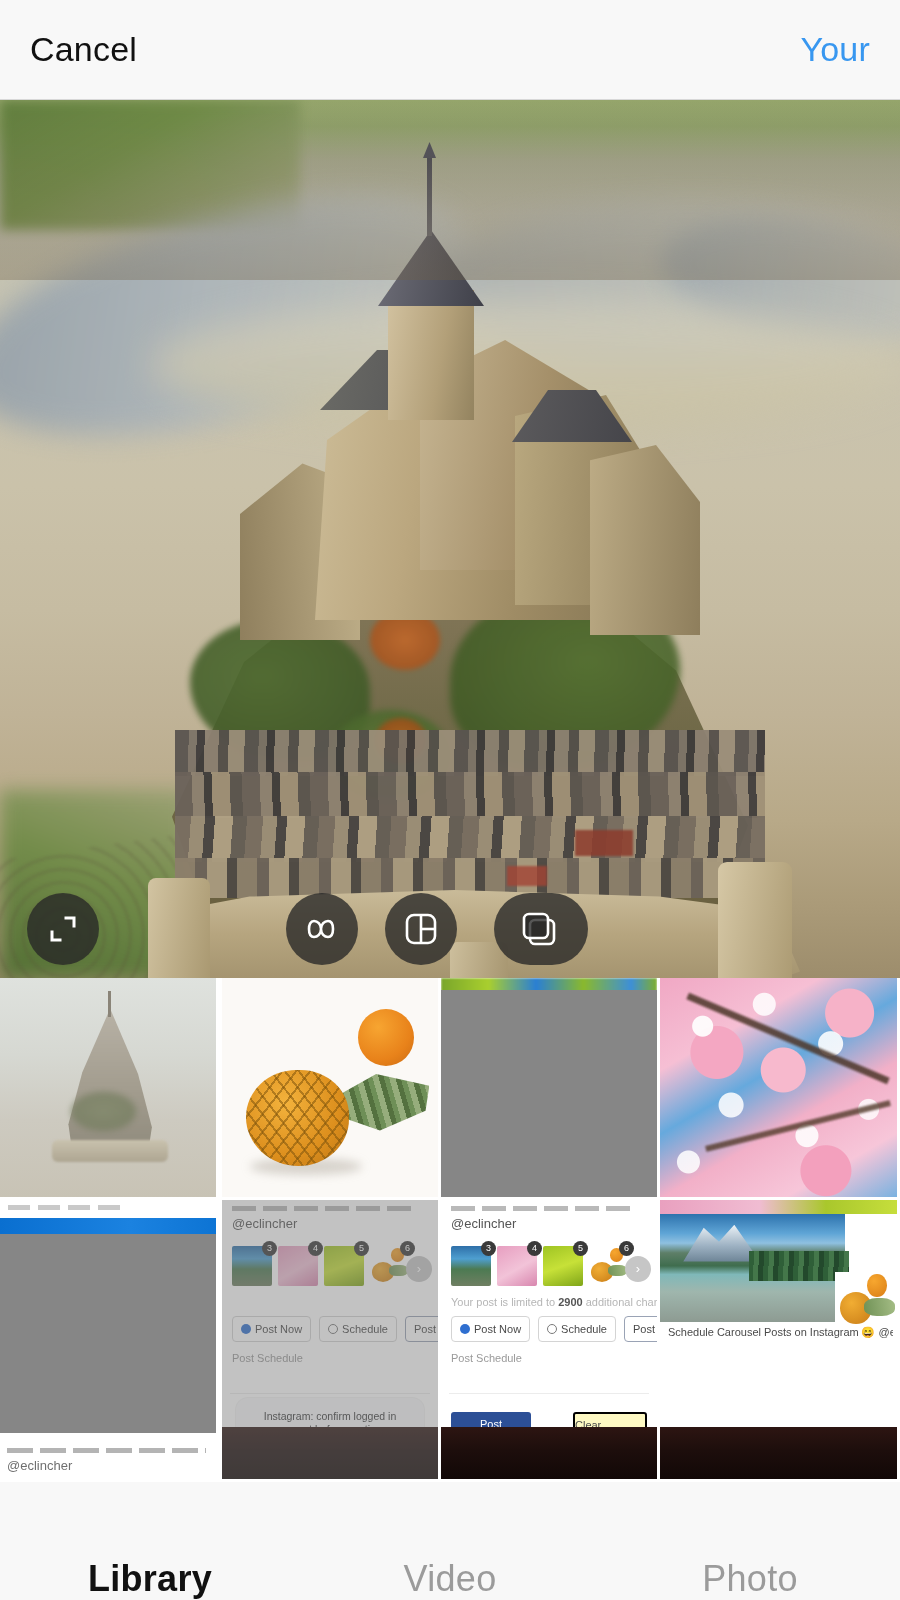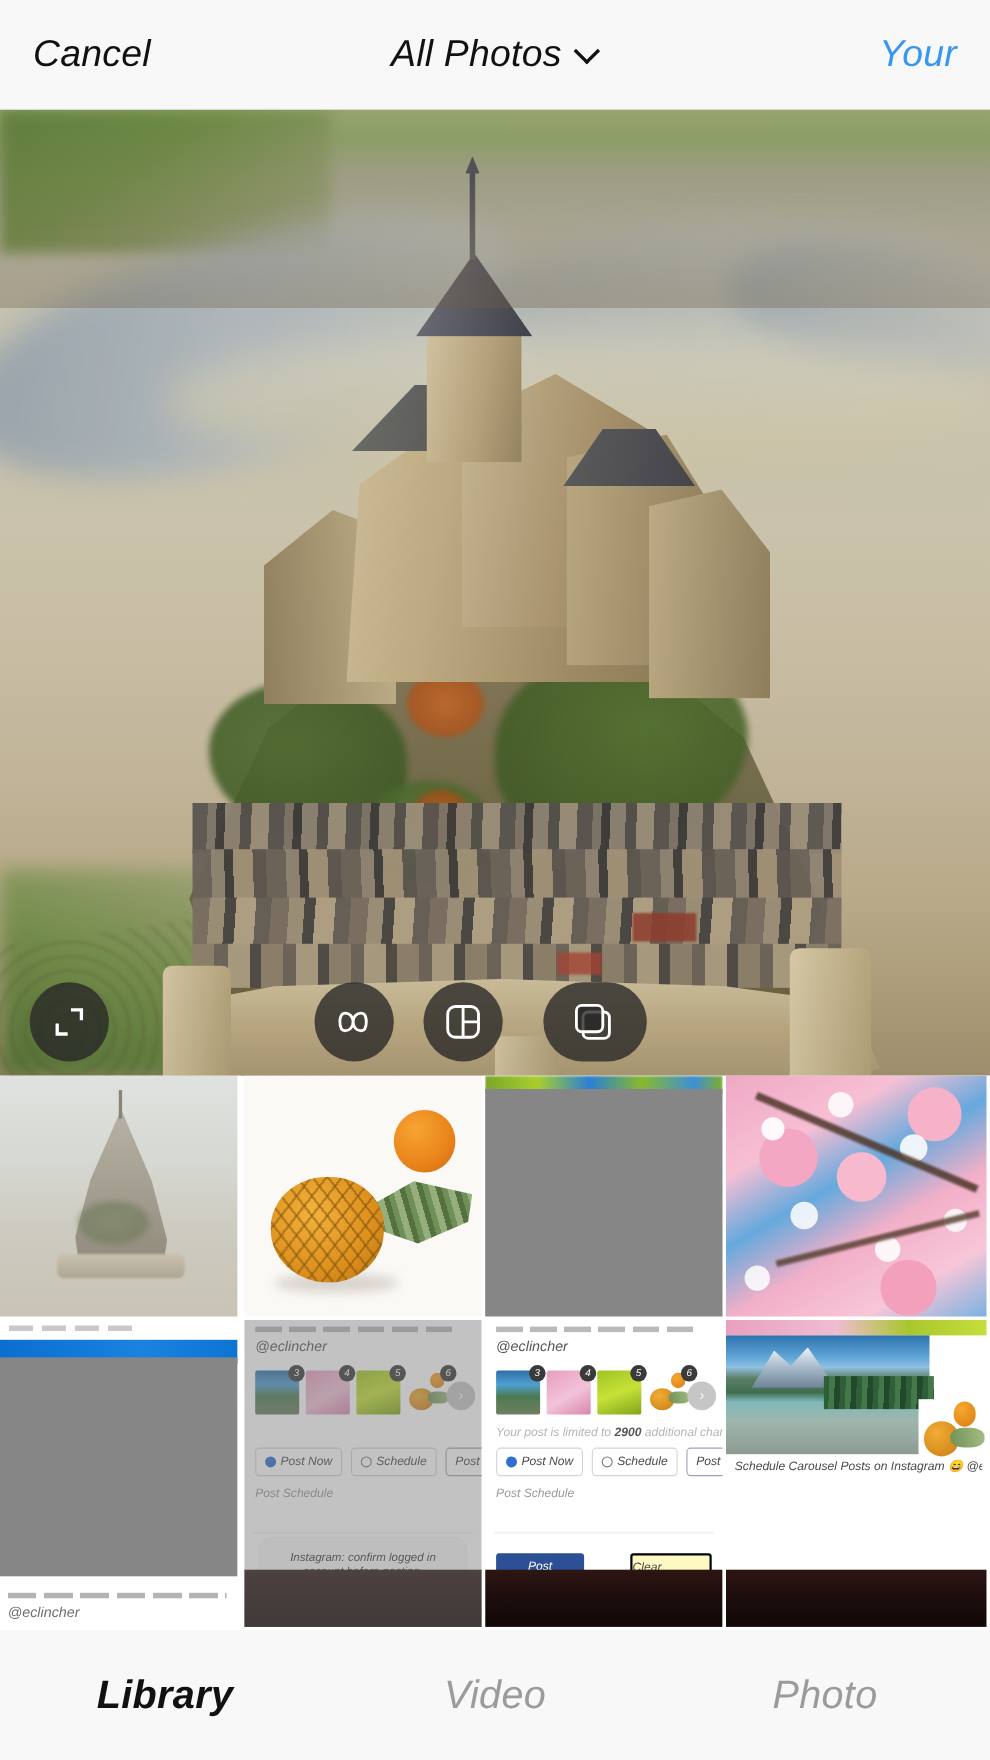--- a/index.html
+++ b/index.html
@@ -1,21 +1,21 @@
 <!DOCTYPE html>
 <html><head>
 <meta charset="utf-8">
 <style>
   * { margin:0; padding:0; box-sizing:border-box; }
   html, body {
     width:900px; height:1600px;
     font-family:"Liberation Sans", sans-serif;
     background:#ffffff; overflow:hidden;
   }
-  #app { position:relative; width:900px; height:1600px; background:#fff;font-style:italic; }
+  #app { position:relative; width:900px; height:1600px; background:#fff; }
 
   
   .header {
     position:absolute; top:0; left:0; width:900px; height:100px;
     background:#f8f8f8; display:flex; align-items:center;
     border-bottom:1px solid #d8d8d8;
   }
   .hdr-cancel {
     position:absolute; left:30px; font-size:34px; color:#111; letter-spacing:0.2px;
   }
@@ -497,38 +497,34 @@
     background:linear-gradient(80deg,#6f9155,#a5bd86); border-radius:42%;
   }
   .t-post-cap {
     position:absolute; left:8px; top:126px; right:4px;
     font-size:11px; color:#4a4a4a; white-space:nowrap; overflow:hidden;
   }
 
   
   .tabbar {
     position:absolute; left:0; top:1482px; width:900px; height:118px;
-    background:#f8f8f8; display:flex; align-items:center;
+    background:#f8f8f8; display:flex; align-items:flex-end;
   }
   .tab {
     flex:1; text-align:center; font-size:36px; color:#9b9b9b; letter-spacing:.3px;
   }
   .tab.active { color:#111; font-weight:700; }
 </style>
 </head>
 <body>
 
 <div id="app">
 
   <div class="header">
     <div class="hdr-cancel">Cancel</div>
-    <div class="hdr-title-wrap">
-      <span class="hdr-title">All Photos</span>
-      <span class="chev"></span>
-    </div>
     <div class="hdr-next">Your</div>
   </div>
 
   <div class="preview">
     <div class="pv-layer pv-bg"></div>
     <div class="pv-layer pv-field"></div>
     <div class="pv-layer pv-field2"></div>
     <div class="pv-layer pv-water-a"></div>
     <div class="pv-layer pv-water-b"></div>
     <div class="pv-layer pv-water-c"></div>

